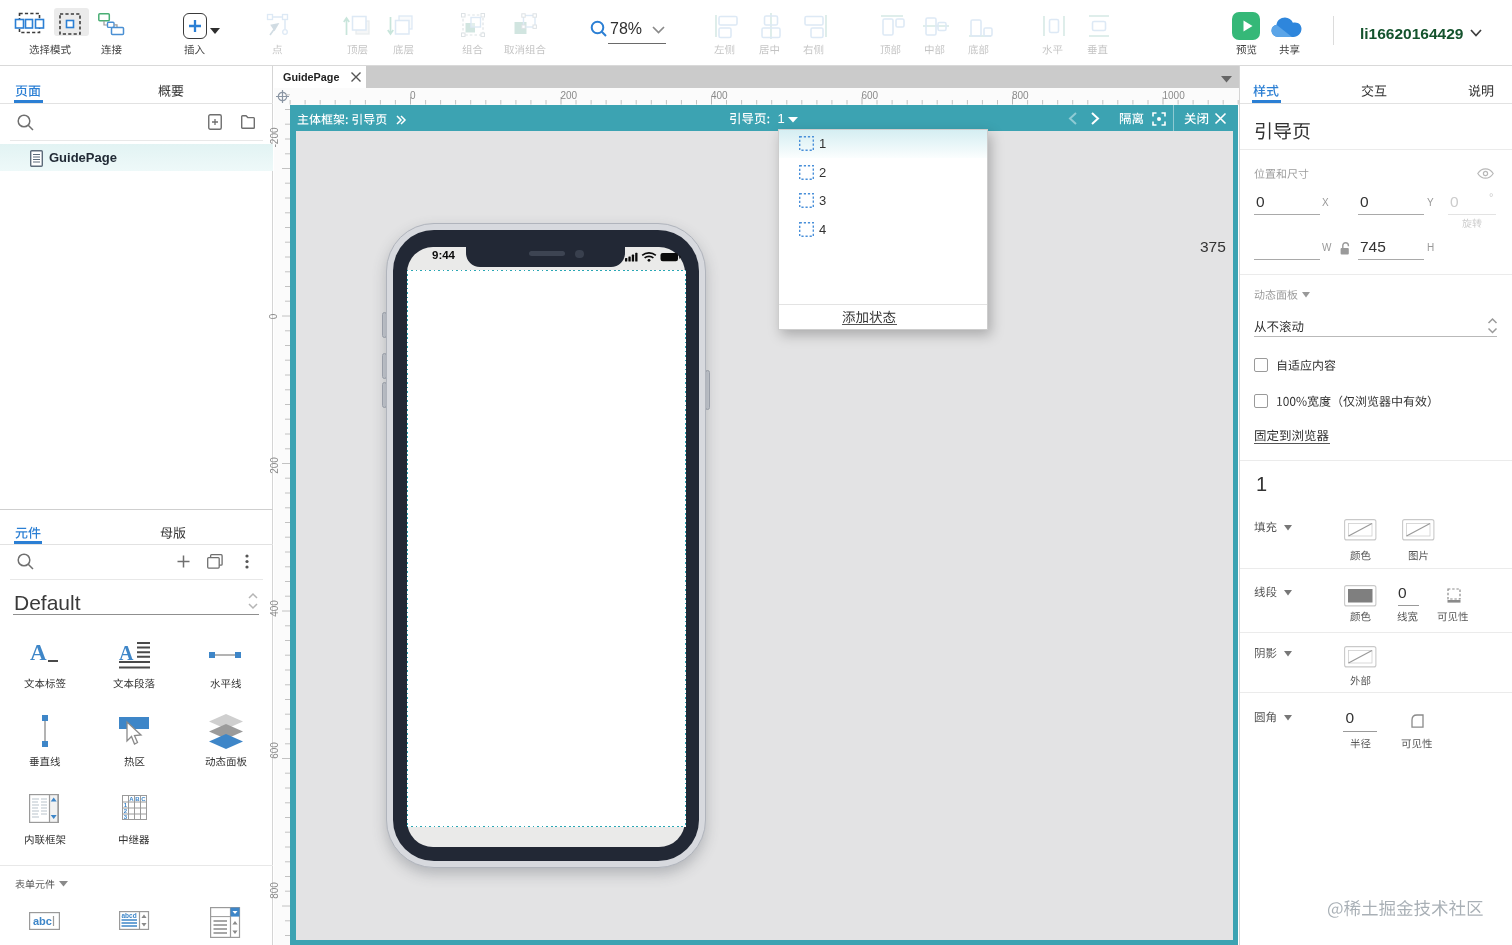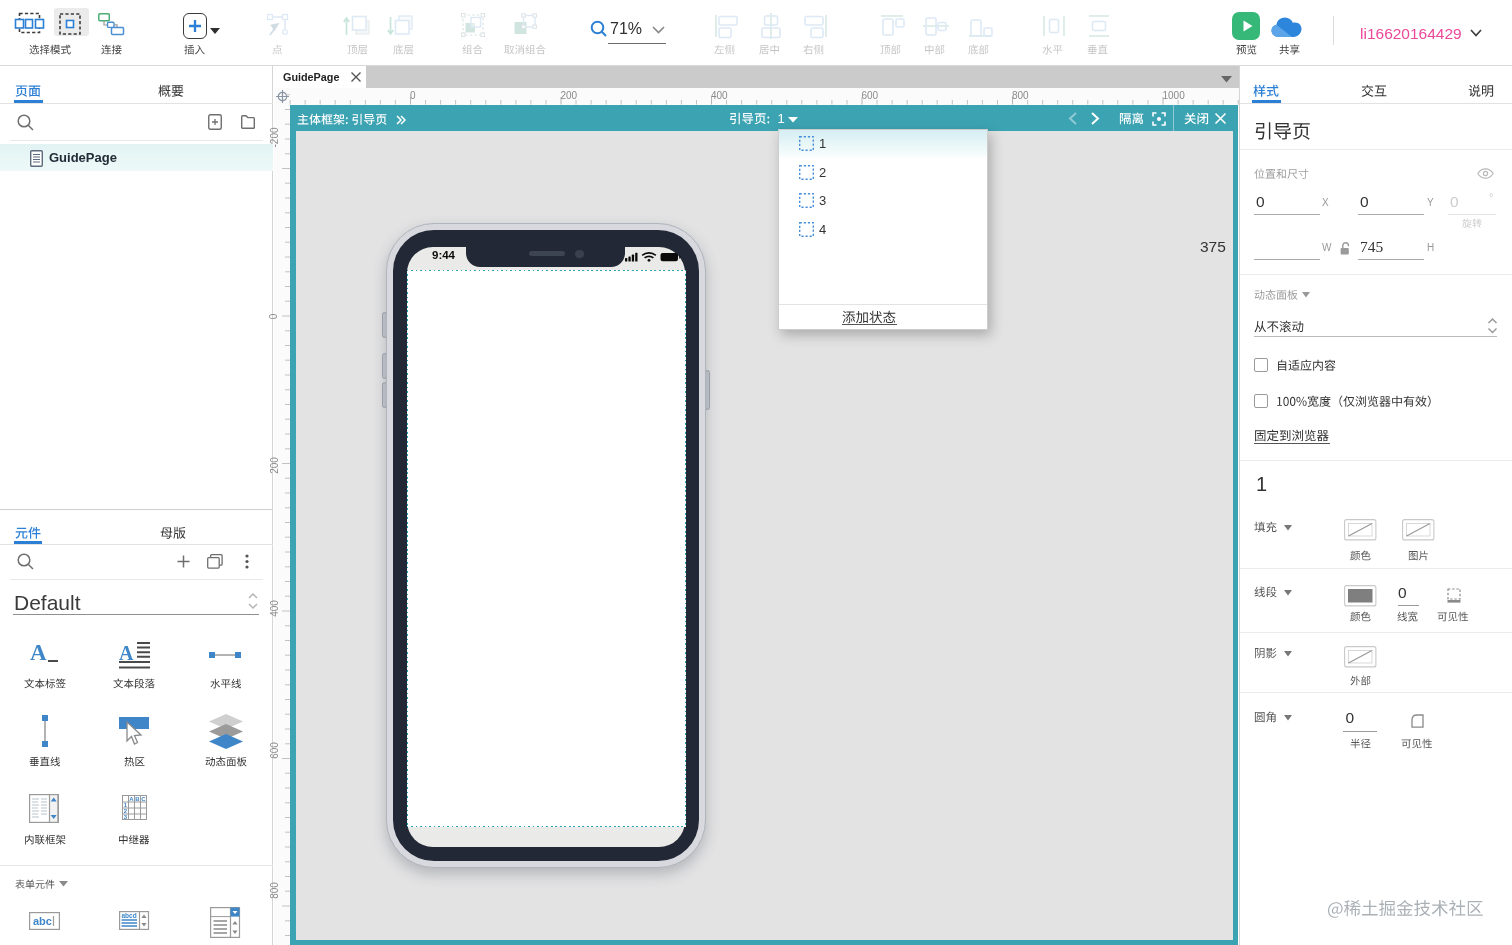--- a/index.html
+++ b/index.html
@@ -98,21 +98,21 @@
     </svg>
     <div style="position:absolute;left:503.5px;top:43.5px">
       <svg width="42.0" height="12.6" viewBox="0 -9.5 42.0 12.6" style="overflow:visible;display:block">
         <path fill="#c3c3c3" d="M8.9 -6.9C8.7 -5.3 8.2 -4.0 7.7 -2.8C7.1 -4.0 6.8 -5.4 6.5 -6.9ZM5.3 -7.6V-6.9H5.8C6.1 -5.0 6.6 -3.4 7.2 -2.1C6.6 -1.1 5.8 -0.3 5.0 0.2C5.2 0.4 5.4 0.7 5.5 0.8C6.3 0.3 7.0 -0.4 7.6 -1.3C8.2 -0.4 8.8 0.3 9.6 0.8C9.7 0.6 10.0 0.3 10.2 0.1C9.3 -0.4 8.6 -1.1 8.1 -2.0C8.9 -3.5 9.5 -5.3 9.8 -7.5L9.3 -7.7L9.1 -7.6ZM0.4 -1.4 0.6 -0.6 3.7 -1.2V0.8H4.5V-1.3L5.4 -1.5L5.4 -2.1L4.5 -2.0V-7.6H5.3V-8.3H0.5V-7.6H1.2V-1.5ZM2.0 -7.6H3.7V-6.1H2.0ZM2.0 -5.5H3.7V-3.9H2.0ZM2.0 -3.2H3.7V-1.9L2.0 -1.6ZM19.6 -8.5C19.3 -7.9 18.8 -7.1 18.4 -6.5L19.1 -6.2C19.5 -6.8 20.0 -7.5 20.3 -8.2ZM14.2 -8.2C14.6 -7.6 15.1 -6.7 15.2 -6.2L15.9 -6.5C15.8 -7.1 15.3 -7.9 14.8 -8.5ZM11.4 -8.2C12.0 -7.8 12.8 -7.3 13.2 -6.9L13.7 -7.5C13.3 -7.9 12.5 -8.4 11.9 -8.7ZM10.9 -5.4C11.6 -5.0 12.4 -4.5 12.8 -4.1L13.2 -4.7C12.8 -5.1 12.0 -5.6 11.4 -5.9ZM11.2 0.2 11.9 0.7C12.5 -0.3 13.1 -1.6 13.6 -2.7L13.0 -3.2C12.5 -2.0 11.7 -0.6 11.2 0.2ZM15.3 -3.3H19.1V-2.1H15.3ZM15.3 -4.0V-5.1H19.1V-4.0ZM16.8 -8.8V-5.8H14.5V0.8H15.3V-1.5H19.1V-0.2C19.1 -0.0 19.1 0.0 18.9 0.0C18.8 0.1 18.2 0.1 17.6 0.0C17.7 0.2 17.8 0.6 17.9 0.8C18.6 0.8 19.2 0.8 19.5 0.7C19.8 0.5 19.9 0.3 19.9 -0.1V-5.8H17.6V-8.8ZM21.5 -0.6 21.7 0.1C22.6 -0.1 24.0 -0.4 25.2 -0.8L25.1 -1.4C23.8 -1.1 22.4 -0.8 21.5 -0.6ZM26.1 -8.3V-0.1H25.0V0.6H31.1V-0.1H30.2V-8.3ZM26.8 -0.1V-2.2H29.4V-0.1ZM26.8 -4.9H29.4V-2.9H26.8ZM26.8 -5.6V-7.6H29.4V-5.6ZM21.7 -4.4C21.9 -4.5 22.1 -4.6 23.5 -4.8C23.0 -4.1 22.6 -3.5 22.4 -3.3C22.0 -2.9 21.7 -2.7 21.5 -2.6C21.6 -2.4 21.7 -2.1 21.8 -1.9C22.0 -2.0 22.4 -2.1 25.2 -2.7C25.2 -2.9 25.2 -3.2 25.2 -3.4L22.9 -3.0C23.8 -3.9 24.6 -5.0 25.4 -6.2L24.7 -6.6C24.5 -6.2 24.3 -5.8 24.0 -5.5L22.5 -5.3C23.2 -6.2 23.8 -7.4 24.3 -8.5L23.6 -8.8C23.2 -7.5 22.3 -6.2 22.1 -5.8C21.8 -5.5 21.6 -5.2 21.4 -5.2C21.5 -5.0 21.7 -4.6 21.7 -4.4ZM36.9 -8.9C35.9 -7.2 33.9 -5.8 31.9 -5.0C32.1 -4.9 32.4 -4.5 32.5 -4.3C33.0 -4.6 33.6 -4.9 34.1 -5.2V-4.7H39.4V-5.4C40.0 -5.0 40.5 -4.7 41.1 -4.4C41.2 -4.7 41.5 -5.0 41.7 -5.1C40.0 -5.8 38.5 -6.7 37.3 -8.0L37.6 -8.5ZM34.4 -5.4C35.3 -6.0 36.1 -6.7 36.8 -7.5C37.6 -6.6 38.5 -6.0 39.4 -5.4ZM33.6 -3.4V0.8H34.4V0.2H39.2V0.8H40.1V-3.4ZM34.4 -0.5V-2.7H39.2V-0.5Z"></path>
       </svg>
     </div>
     <svg style="position:absolute;left:590px;top:20px;overflow:visible" width="18" height="18">
       <circle cx="7.5" cy="7.5" r="5.8" fill="none" stroke="#2b7fd4" stroke-width="2"></circle>
       <path d="M11.8 11.8 L16 16" stroke="#2b7fd4" stroke-width="2"></path>
     </svg>
-    <div style="position:absolute;left:610px;top:21px;font-family:'Liberation Sans', sans-serif;font-size:16px;line-height:16px;color:#303030;font-weight:400;white-space:nowrap;">71%</div>
+    <div style="position:absolute;left:610px;top:21px;font-family:'Liberation Sans', sans-serif;font-size:16px;line-height:16px;color:#303030;font-weight:400;white-space:nowrap;">78%</div>
     <div style="position:absolute;left:608px;top:42.5px;width:58px;height:1px;background:#6a6a6a;"></div>
     <svg style="position:absolute;left:652px;top:26px;overflow:visible" width="13" height="8">
       <path d="M1 1 L6.5 6.5 L12 1" fill="none" stroke="#8a8a8a" stroke-width="1.7"></path>
     </svg>
     <svg style="position:absolute;left:714px;top:13px;overflow:visible;opacity:0.5" width="26" height="26">
       <path d="M2 2 V24" stroke="#b7d9d2" stroke-width="1.8"></path>
       <rect x="5" y="3.5" width="18" height="8.5" rx="1.5" fill="none" stroke="#bdd4ec" stroke-width="1.6"></rect>
       <rect x="5" y="15" width="12" height="9.5" rx="1.5" fill="none" stroke="#bdd4ec" stroke-width="1.6"></rect>
     </svg>
     <div style="position:absolute;left:714.0px;top:43.5px">
@@ -202,21 +202,21 @@
     <svg style="position:absolute;left:1271px;top:15px;overflow:visible" width="38" height="24">
       <path d="M8 22 C3 22 0.5 18.5 0.5 15.5 C0.5 12.5 2.5 10.3 5.5 9.8 C6 5.5 9.5 2.5 14 2.5 C17.5 2.5 20.6 4.6 21.9 7.8 C22.5 7.6 23.2 7.5 24 7.5 C28 7.5 30.5 10.4 30.5 13.8 C30.5 18.2 27 22 22.5 22 Z" fill="#2e86dc"></path>
       <path d="M8 22 C3 22 0.5 18.5 0.5 15.5 C0.5 12.5 2.5 10.3 5.5 9.8 L21 22 Z" fill="#5ba5e8"></path>
     </svg>
     <div style="position:absolute;left:1279.0px;top:43.5px">
       <svg width="21.0" height="12.6" viewBox="0 -9.5 21.0 12.6" style="overflow:visible;display:block">
         <path fill="#404040" d="M6.2 -1.6C7.2 -0.8 8.4 0.2 9.1 0.8L9.8 0.4C9.1 -0.3 7.8 -1.3 6.9 -2.0ZM3.5 -2.0C2.9 -1.2 1.7 -0.3 0.7 0.3C0.8 0.4 1.1 0.7 1.3 0.9C2.3 0.2 3.5 -0.7 4.3 -1.6ZM0.9 -6.6V-5.8H2.9V-3.3H0.5V-2.6H10.0V-3.3H7.6V-5.8H9.7V-6.6H7.6V-8.7H6.8V-6.6H3.7V-8.7H2.9V-6.6ZM3.7 -3.3V-5.8H6.8V-3.3ZM13.3 -6.0H18.2V-5.0H13.3ZM12.5 -6.5V-4.4H19.1V-6.5ZM18.7 -3.8 18.5 -3.8H12.1V-3.1H17.5C16.8 -2.9 16.0 -2.7 15.3 -2.5L15.3 -1.9H11.1V-1.2H15.3V0.0C15.3 0.2 15.3 0.2 15.1 0.2C14.9 0.2 14.2 0.2 13.5 0.2C13.6 0.4 13.7 0.7 13.7 0.9C14.7 0.9 15.3 0.9 15.6 0.8C16.0 0.7 16.1 0.5 16.1 0.0V-1.2H20.5V-1.9H16.1V-2.1C17.3 -2.4 18.5 -2.9 19.4 -3.4L18.9 -3.8ZM15.0 -8.7C15.2 -8.5 15.3 -8.2 15.4 -7.9H11.2V-7.2H20.3V-7.9H16.3C16.2 -8.2 16.0 -8.6 15.8 -8.9Z"></path>
       </svg>
     </div>
     <div style="position:absolute;left:1333px;top:16px;width:1px;height:29px;background:#dcdcdc;"></div>
-    <div style="position:absolute;left:1360px;top:26px;font-family:'Liberation Sans', sans-serif;font-size:15.5px;line-height:15.5px;color:#ec4899;font-weight:400;white-space:nowrap;">li16620164429</div>
+    <div style="position:absolute;left:1360px;top:26px;font-family:'Liberation Sans', sans-serif;font-size:15.5px;line-height:15.5px;color:#14532d;font-weight:700;white-space:nowrap;">li16620164429</div>
     <svg style="position:absolute;left:1470px;top:29px;overflow:visible" width="12" height="8">
       <path d="M1 1 L6 6.5 L11 1" fill="none" stroke="#3e3e3e" stroke-width="1.7"></path>
     </svg>
     <div style="position:absolute;left:0;top:66px;width:273px;height:879px;background:#fff;border-right:1px solid #d5d5d5;"></div>
     <div style="position:absolute;left:15.0px;top:84.3px">
       <svg width="26.0" height="15.6" viewBox="0 -11.7 26.0 15.6" style="overflow:visible;display:block">
         <path fill="#2b7fd4" d="M5.9 -5.9V-3.6C5.9 -2.3 5.3 -0.8 0.6 0.1C0.9 0.4 1.2 0.8 1.4 1.1C6.3 0.1 7.2 -1.8 7.2 -3.6V-5.9ZM7.0 -1.3C8.5 -0.7 10.5 0.4 11.5 1.1L12.2 0.2C11.2 -0.6 9.2 -1.6 7.7 -2.2ZM2.1 -7.8V-1.7H3.4V-6.6H9.8V-1.7H11.1V-7.8H6.4C6.6 -8.2 6.8 -8.7 7.0 -9.2H12.2V-10.3H0.9V-9.2H5.6C5.5 -8.7 5.3 -8.2 5.1 -7.8ZM18.2 -4.2H20.6V-3.0H18.2ZM18.2 -5.2V-6.4H20.6V-5.2ZM18.2 -2.0H20.6V-0.7H18.2ZM13.7 -10.2V-9.0H18.6C18.5 -8.5 18.4 -8.0 18.3 -7.6H14.3V1.1H15.5V0.4H23.5V1.1H24.7V-7.6H19.6L20.0 -9.0H25.3V-10.2ZM15.5 -0.7V-6.4H17.1V-0.7ZM23.5 -0.7H21.7V-6.4H23.5Z"></path>
       </svg>
     </div>
     <div style="position:absolute;left:14px;top:100px;width:29px;height:3px;background:#2b7fd4;"></div>
@@ -708,21 +708,21 @@
         <path fill="#ccc" d="M1.7 -8.1C2.0 -7.7 2.2 -7.2 2.4 -6.8H0.4V-6.1H1.5C1.5 -3.2 1.4 -1.0 0.3 0.3C0.5 0.4 0.7 0.6 0.8 0.8C1.8 -0.3 2.1 -2.0 2.2 -4.0H3.3C3.3 -1.3 3.2 -0.3 3.0 -0.1C3.0 0.0 2.9 0.1 2.7 0.1C2.6 0.1 2.2 0.1 1.9 0.0C2.0 0.2 2.0 0.5 2.0 0.7C2.5 0.7 2.8 0.7 3.1 0.7C3.3 0.7 3.5 0.6 3.6 0.4C3.9 0.0 4.0 -1.1 4.0 -4.4C4.0 -4.5 4.0 -4.8 4.0 -4.8H2.2L2.2 -6.1H4.4V-6.8H2.6L3.1 -7.0C3.0 -7.3 2.7 -7.9 2.4 -8.3ZM5.1 -3.7C5.0 -2.1 4.8 -0.6 4.0 0.3C4.2 0.4 4.4 0.6 4.5 0.8C4.9 0.3 5.2 -0.3 5.4 -1.0C6.0 0.3 6.9 0.6 8.1 0.6H9.5C9.5 0.4 9.6 0.1 9.7 -0.1C9.4 -0.1 8.4 -0.1 8.2 -0.1C7.9 -0.1 7.6 -0.1 7.3 -0.2V-2.3H9.2V-2.9H7.3V-4.7H8.6C8.5 -4.3 8.3 -3.9 8.2 -3.7L8.7 -3.4C9.0 -3.9 9.3 -4.6 9.5 -5.2L9.0 -5.4L8.9 -5.3H5.0C5.2 -5.7 5.4 -6.0 5.6 -6.4H9.6V-7.1H5.9C6.0 -7.5 6.2 -7.9 6.2 -8.3L5.5 -8.4C5.2 -7.3 4.7 -6.2 4.1 -5.5C4.2 -5.4 4.5 -5.1 4.7 -5.0L4.9 -5.2V-4.7H6.6V-0.5C6.2 -0.8 5.8 -1.3 5.6 -2.2C5.7 -2.7 5.7 -3.2 5.7 -3.7ZM10.8 -3.3C10.9 -3.4 11.2 -3.5 11.5 -3.5H12.4V-2.0L10.4 -1.7L10.6 -0.9L12.4 -1.3V0.8H13.2V-1.4L14.5 -1.7L14.5 -2.4L13.2 -2.1V-3.5H14.2V-4.1H13.2V-5.7H12.4V-4.1H11.4C11.8 -4.8 12.1 -5.7 12.3 -6.5H14.2V-7.2H12.6C12.6 -7.6 12.7 -7.9 12.8 -8.2L12.1 -8.4C12.0 -8.0 11.9 -7.6 11.8 -7.2H10.5V-6.5H11.7C11.4 -5.7 11.2 -5.0 11.1 -4.8C10.9 -4.4 10.8 -4.0 10.6 -4.0C10.7 -3.8 10.8 -3.5 10.8 -3.3ZM14.3 -5.4V-4.6H15.7C15.5 -3.9 15.3 -3.3 15.1 -2.8H18.0C17.7 -2.3 17.2 -1.7 16.8 -1.2C16.5 -1.4 16.1 -1.6 15.8 -1.8L15.3 -1.3C16.3 -0.7 17.5 0.2 18.1 0.8L18.6 0.2C18.3 -0.1 17.9 -0.4 17.4 -0.8C18.0 -1.6 18.7 -2.5 19.2 -3.3L18.7 -3.5L18.6 -3.5H16.2L16.5 -4.6H19.6V-5.4H16.7L17.0 -6.5H19.2V-7.2H17.2L17.5 -8.3L16.8 -8.4L16.5 -7.2H14.7V-6.5H16.3L15.9 -5.4Z"></path>
       </svg>
     </div>
     <div style="position:absolute;left:1200px;top:239px;font-family:'Liberation Sans', sans-serif;font-size:15.5px;line-height:15.5px;color:#333;font-weight:400;white-space:nowrap;text-align:right;">375</div>
     <div style="position:absolute;left:1254px;top:258.5px;width:66px;height:1px;background:#a9a9a9;"></div>
     <div style="position:absolute;left:1322px;top:243px;font-family:'Liberation Sans', sans-serif;font-size:10px;line-height:10px;color:#999;font-weight:400;white-space:nowrap;">W</div>
     <svg style="position:absolute;left:1340px;top:242px;overflow:visible" width="11" height="13">
       <rect x="0.6" y="6" width="8.2" height="6.4" rx="1" fill="#9a9a9a"></rect>
       <path d="M2.8 6 V3.6 C2.8 1.9 3.9 0.7 5.6 0.7 C7.3 0.7 8.4 1.9 8.4 3.6 V4.2" fill="none" stroke="#9a9a9a" stroke-width="1.4"></path>
     </svg>
-    <div style="position:absolute;left:1360px;top:239px;font-family:Liberation Serif, serif;font-size:15.5px;line-height:15.5px;color:#333;font-weight:400;white-space:nowrap;">745</div>
+    <div style="position:absolute;left:1360px;top:239px;font-family:Liberation Sans, sans-serif;font-size:15.5px;line-height:15.5px;color:#333;font-weight:400;white-space:nowrap;">745</div>
     <div style="position:absolute;left:1358px;top:258.5px;width:66px;height:1px;background:#a9a9a9;"></div>
     <div style="position:absolute;left:1427px;top:243px;font-family:'Liberation Sans', sans-serif;font-size:10px;line-height:10px;color:#999;font-weight:400;white-space:nowrap;">H</div>
     <div style="position:absolute;left:1240px;top:274px;width:272px;height:1px;background:#ebebeb;"></div>
     <div style="position:absolute;left:1254.0px;top:289.1px">
       <svg width="44.0" height="13.2" viewBox="0 -9.9 44.0 13.2" style="overflow:visible;display:block">
         <path fill="#999" d="M1.0 -8.3V-7.6H5.2V-8.3ZM7.2 -9.1C7.2 -8.3 7.2 -7.5 7.1 -6.7H5.6V-5.9H7.1C7.0 -3.4 6.5 -1.1 5.0 0.3C5.3 0.4 5.5 0.7 5.7 0.9C7.3 -0.7 7.8 -3.2 7.9 -5.9H9.6C9.4 -2.0 9.3 -0.5 9.0 -0.2C8.9 -0.1 8.8 -0.0 8.6 -0.0C8.3 -0.0 7.8 -0.0 7.1 -0.1C7.3 0.1 7.4 0.5 7.4 0.7C8.0 0.7 8.6 0.7 8.9 0.7C9.3 0.7 9.5 0.6 9.7 0.3C10.1 -0.2 10.2 -1.7 10.4 -6.3C10.4 -6.4 10.4 -6.7 10.4 -6.7H8.0C8.0 -7.5 8.0 -8.3 8.0 -9.1ZM1.0 -0.5 1.0 -0.5V-0.5C1.2 -0.6 1.6 -0.7 4.7 -1.4L4.9 -0.7L5.6 -0.9C5.4 -1.7 4.9 -3.0 4.5 -4.0L3.8 -3.8C4.0 -3.3 4.3 -2.7 4.5 -2.1L1.8 -1.6C2.3 -2.6 2.7 -3.8 3.0 -5.0H5.4V-5.7H0.6V-5.0H2.1C1.8 -3.7 1.4 -2.4 1.2 -2.0C1.0 -1.6 0.9 -1.3 0.7 -1.2C0.8 -1.0 0.9 -0.6 1.0 -0.5ZM15.2 -4.5C15.8 -4.1 16.6 -3.6 17.0 -3.1L17.7 -3.6C17.3 -4.0 16.5 -4.6 15.9 -4.9ZM14.0 -2.7V-0.5C14.0 0.4 14.3 0.6 15.6 0.6C15.9 0.6 17.9 0.6 18.1 0.6C19.2 0.6 19.5 0.3 19.6 -1.1C19.3 -1.1 19.0 -1.3 18.8 -1.4C18.8 -0.3 18.7 -0.1 18.1 -0.1C17.6 -0.1 15.9 -0.1 15.6 -0.1C14.9 -0.1 14.8 -0.2 14.8 -0.5V-2.7ZM15.5 -2.9C16.1 -2.3 16.9 -1.5 17.2 -1.0L17.9 -1.4C17.6 -2.0 16.8 -2.7 16.1 -3.3ZM19.2 -2.6C19.8 -1.6 20.4 -0.4 20.5 0.4L21.3 0.1C21.1 -0.7 20.5 -1.9 20.0 -2.8ZM12.7 -2.7C12.5 -1.8 12.1 -0.6 11.6 0.1L12.3 0.4C12.8 -0.3 13.2 -1.5 13.4 -2.4ZM16.1 -9.3C16.1 -8.7 16.0 -8.2 15.9 -7.7H11.6V-6.9H15.7C15.1 -5.5 14.1 -4.3 11.5 -3.7C11.7 -3.5 11.9 -3.2 12.0 -3.0C14.8 -3.7 16.0 -5.2 16.5 -6.9C17.4 -4.9 18.8 -3.6 21.0 -3.0C21.1 -3.2 21.3 -3.6 21.5 -3.8C19.6 -4.2 18.2 -5.3 17.4 -6.9H21.4V-7.7H16.7C16.9 -8.2 16.9 -8.7 17.0 -9.3ZM26.3 -3.7H28.6V-2.4H26.3ZM26.3 -4.3V-5.6H28.6V-4.3ZM26.3 -1.8H28.6V-0.5H26.3ZM22.6 -8.5V-7.7H26.9C26.8 -7.3 26.7 -6.8 26.6 -6.3H23.1V0.9H23.9V0.3H31.0V0.9H31.9V-6.3H27.4L27.9 -7.7H32.4V-8.5ZM23.9 -0.5V-5.6H25.5V-0.5ZM31.0 -0.5H29.4V-5.6H31.0ZM35.2 -9.2V-7.1H33.6V-6.3H35.1C34.7 -4.8 34.1 -3.1 33.4 -2.2C33.5 -2.0 33.7 -1.6 33.8 -1.4C34.3 -2.1 34.8 -3.4 35.2 -4.6V0.9H35.9V-5.0C36.2 -4.5 36.6 -3.8 36.7 -3.4L37.2 -4.0C37.0 -4.4 36.2 -5.6 35.9 -6.0V-6.3H37.3V-7.1H35.9V-9.2ZM42.7 -9.0C41.6 -8.6 39.4 -8.3 37.7 -8.2V-5.5C37.7 -3.8 37.6 -1.3 36.4 0.4C36.6 0.5 36.9 0.8 37.0 0.9C38.2 -0.8 38.5 -3.4 38.5 -5.2H38.8C39.2 -3.9 39.6 -2.6 40.3 -1.6C39.6 -0.8 38.8 -0.2 37.8 0.2C38.0 0.4 38.2 0.7 38.3 0.9C39.3 0.5 40.1 -0.1 40.8 -0.9C41.4 -0.1 42.2 0.5 43.1 0.9C43.2 0.7 43.5 0.4 43.6 0.2C42.7 -0.2 41.9 -0.8 41.3 -1.6C42.1 -2.7 42.7 -4.1 43.0 -5.9L42.5 -6.0L42.4 -6.0H38.5V-7.5C40.2 -7.6 42.1 -7.9 43.2 -8.4ZM42.1 -5.2C41.8 -4.1 41.4 -3.1 40.8 -2.2C40.3 -3.1 39.9 -4.1 39.6 -5.2Z"></path>
       </svg>
     </div>
     <svg style="position:absolute;left:1302px;top:292px;overflow:visible" width="7" height="5.5">
       <path d="M0 0 H8 L4 5.5 Z" fill="#999"></path>

